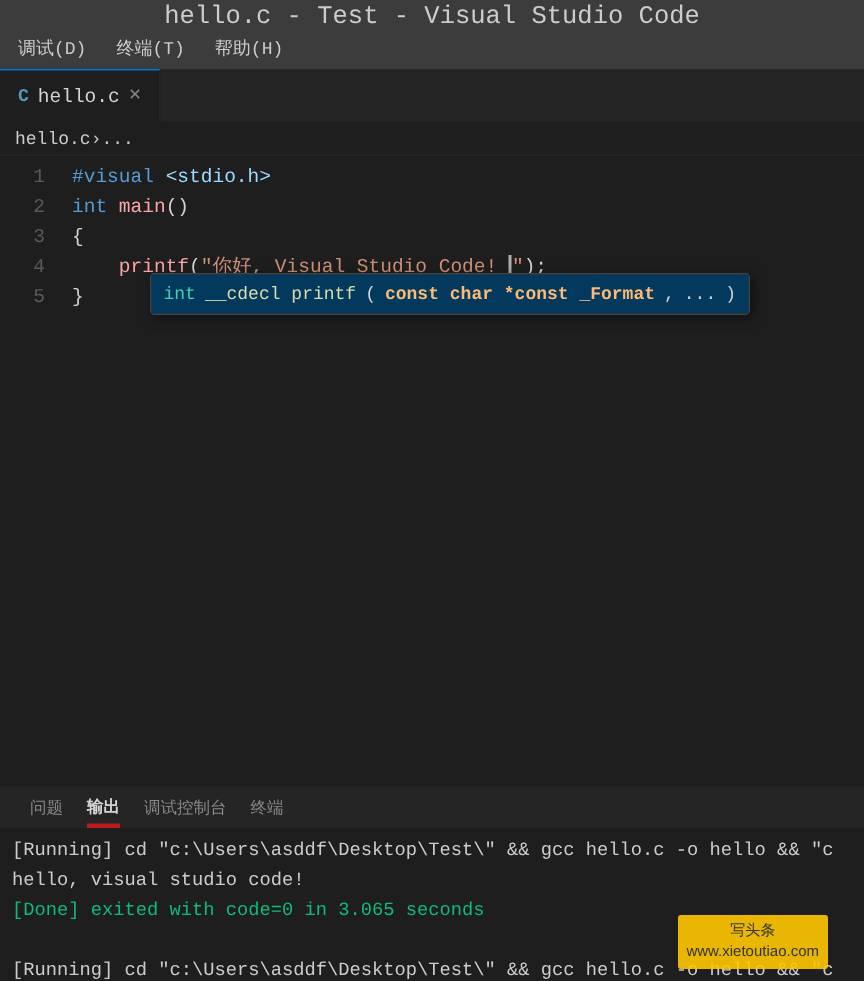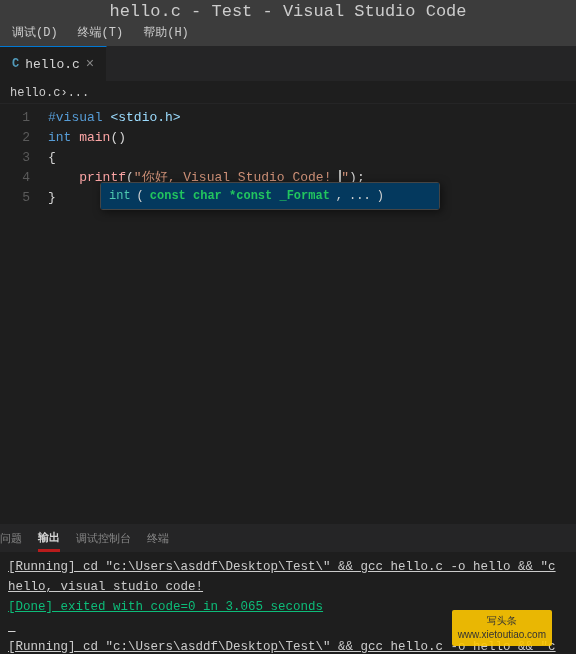--- a/index.html
+++ b/index.html
@@ -145,21 +145,21 @@
       font-size: 12px;
       color: #9cdcfe;
       background: #04395e;
       display: flex;
       align-items: center;
       gap: 6px;
       line-height: 22px;
     }
     .popup-row .ret-type { color: #4ec9b0; }
     .popup-row .func-name { color: #dcdcaa; }
-    .popup-row .bold-param { color: #22c55e; font-weight: bold; }
+    .popup-row .bold-param { color: #fdba74; font-weight: bold; }
     .popup-row .punct2 { color: #d4d4d4; }
     .popup-row .ellipsis { color: #d4d4d4; }
 
     
     .cursor {
       display: inline-block;
       width: 2px;
       height: 16px;
       background: #aeafad;
       vertical-align: middle;
@@ -173,21 +173,21 @@
       border-top: 1px solid #252526;
       height: 155px;
       display: flex;
       flex-direction: column;
     }
     .panel-tabs {
       background: #252526;
       height: 28px;
       display: flex;
       align-items: center;
-      padding: 0 0;
+      padding: 0 20px;
       gap: 16px;
       font-size: 11px;
       color: #888;
       border-bottom: 1px solid #1e1e1e;
     }
     .panel-tab {
       cursor: pointer;
       padding: 4px 0;
     }
     .panel-tab.active {
@@ -195,21 +195,21 @@
       border-bottom: 3px solid #b91c1c;
       font-weight: bold;
     }
     .panel-content {
       flex: 1;
       overflow: hidden;
       padding: 4px 8px;
       font-size: 12.5px;
       line-height: 20px;
     }
-    .terminal-line { white-space: pre; text-decoration: underline; }
+    .terminal-line { white-space: pre; }
     .terminal-green { color: #0dbc79; }
     .terminal-normal { color: #cccccc; }
 
     
     .watermark {
       position: absolute;
       bottom: 8px;
       right: 24px;
       background: rgba(255,200,0,0.9);
       color: #333;
@@ -274,20 +274,21 @@
       <span>&nbsp;&nbsp;&nbsp;&nbsp;</span><span class="fn">printf</span><span class="punct">(</span><span class="str">"你好, Visual Studio Code! </span><span class="cursor"></span><span class="str">"</span><span class="punct">);</span>
     </div>
 
     <div class="code-line">
       <span class="punct">}</span>
     </div>
 
     <div class="autocomplete-popup">
       <div class="popup-row">
         <span class="ret-type">int</span>
+        <span class="func-name">__cdecl printf</span>
           <span class="punct2">(</span>
           <span class="bold-param">const char *const _Format</span>
           <span class="punct2">,</span>
           <span class="ellipsis"> ... </span>
           <span class="punct2">)</span>
       </div>
     </div>
   </div>
 </div>
 

